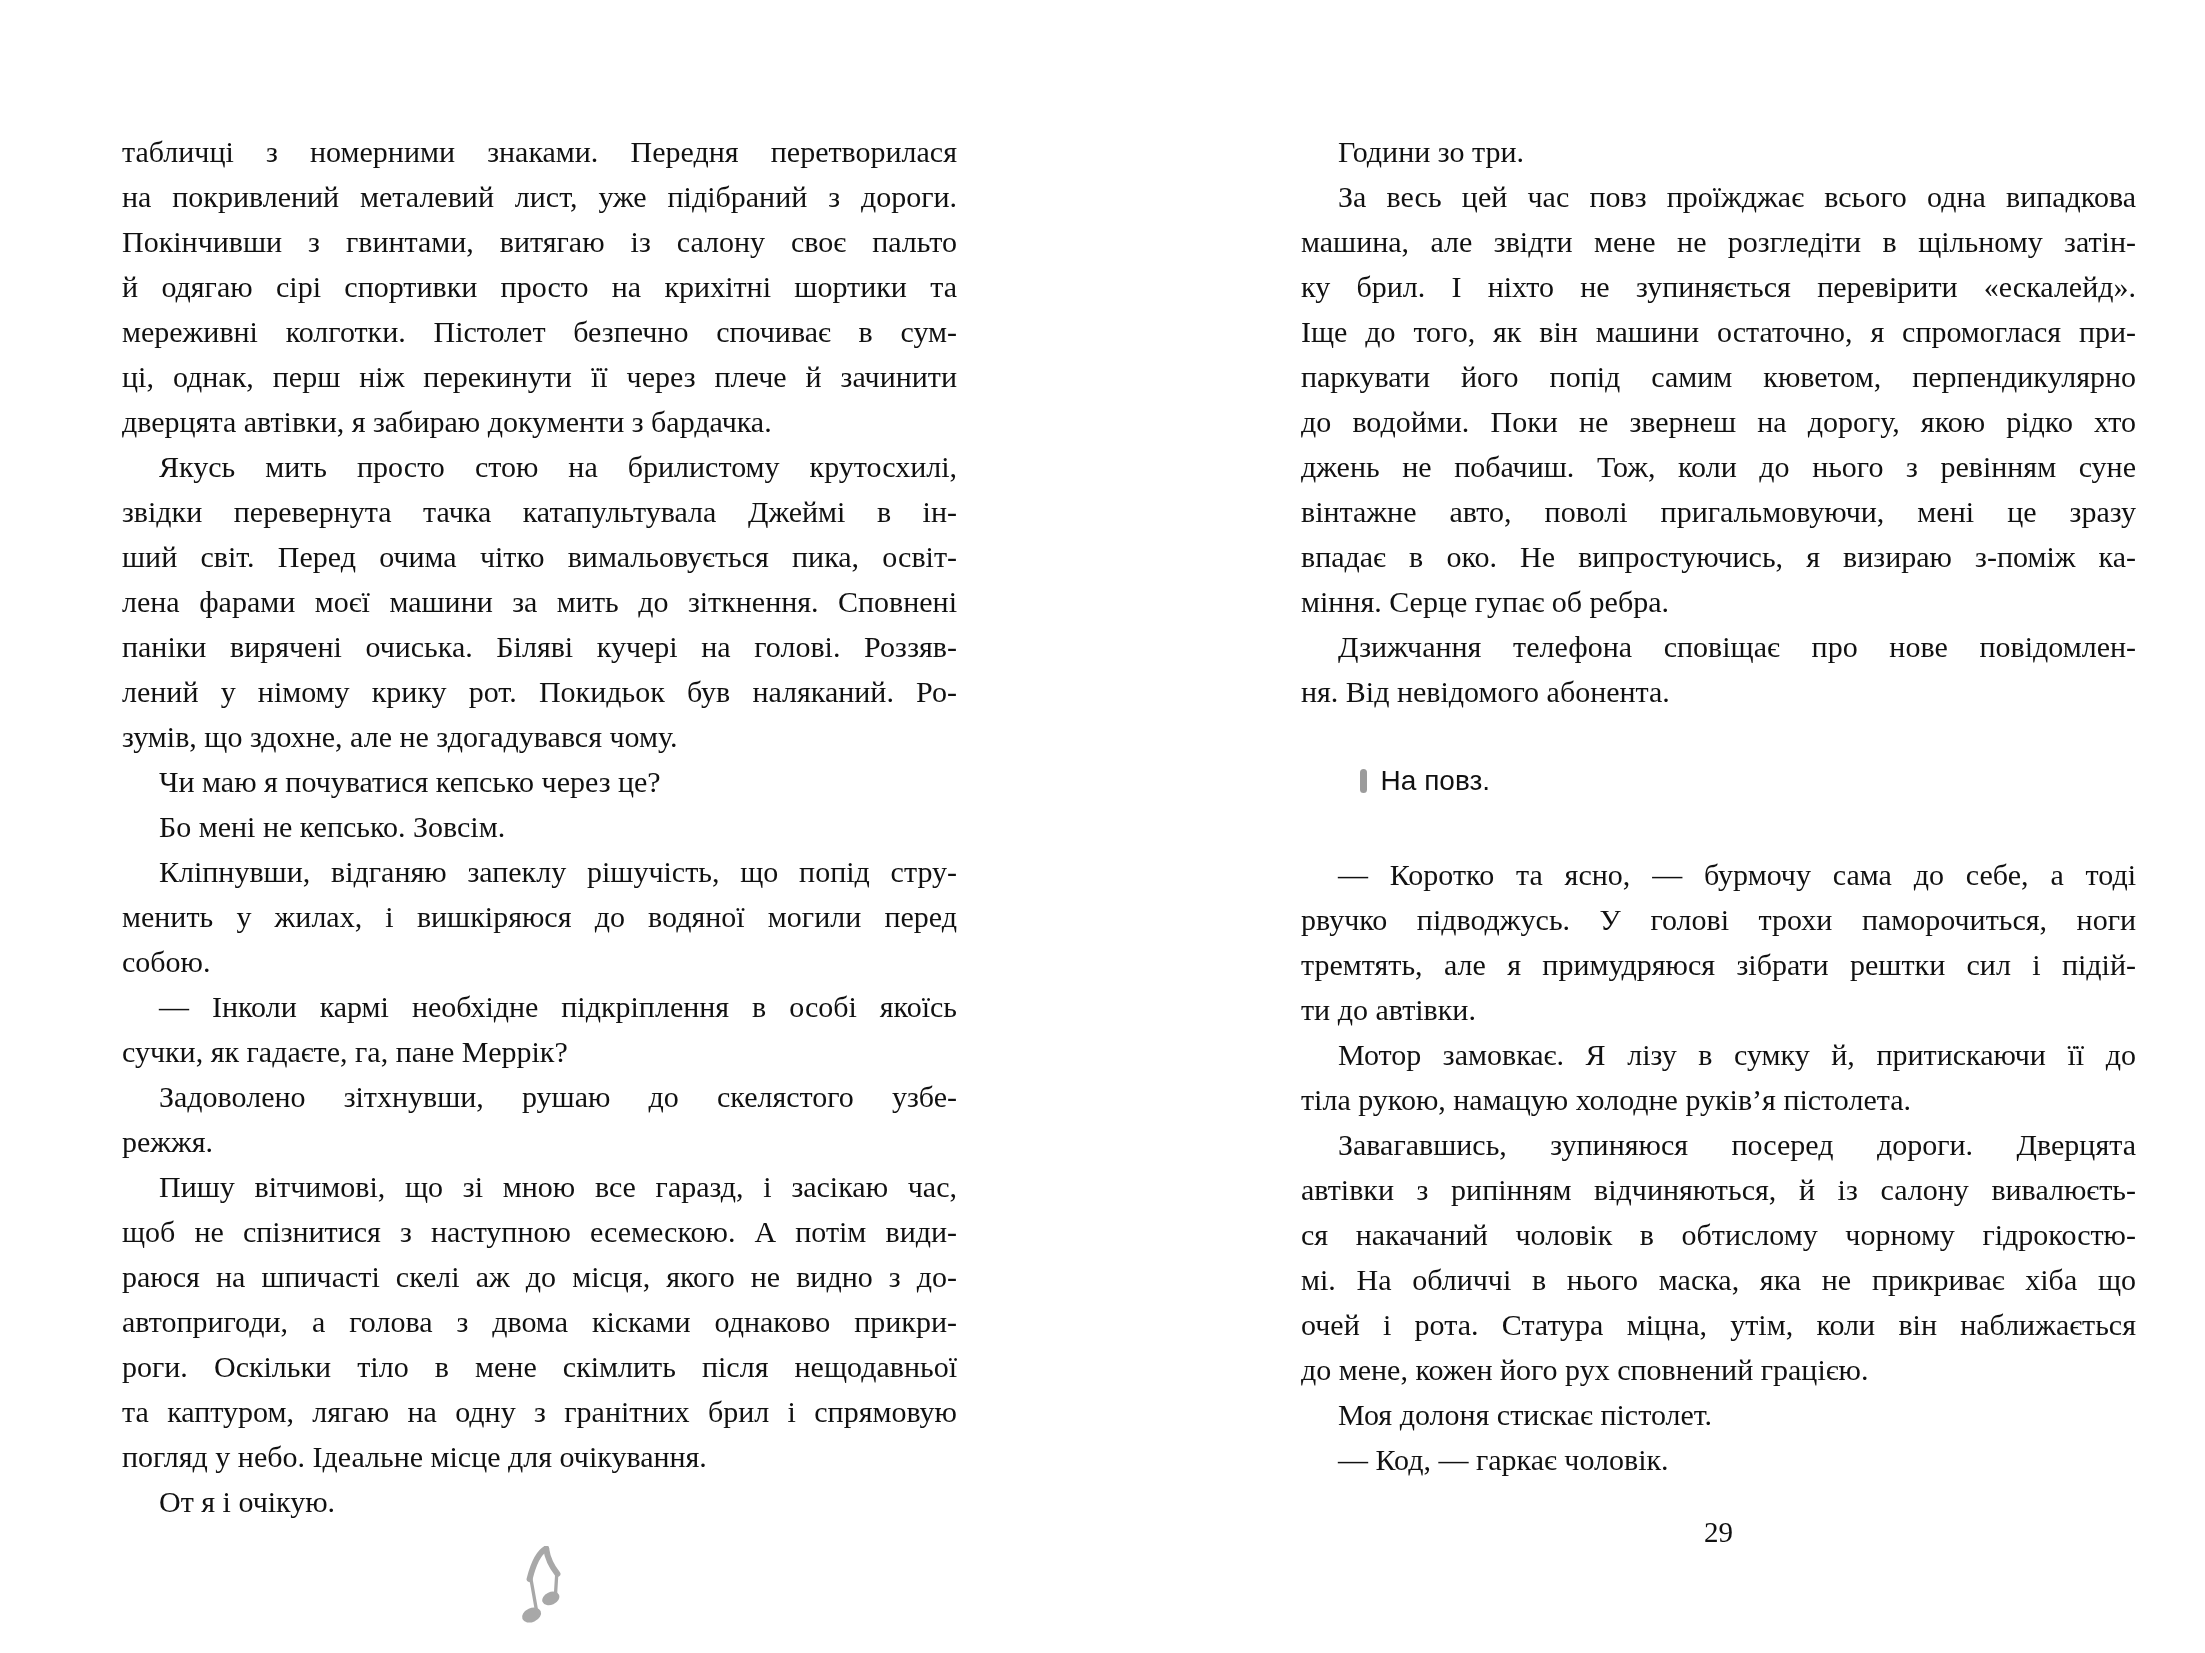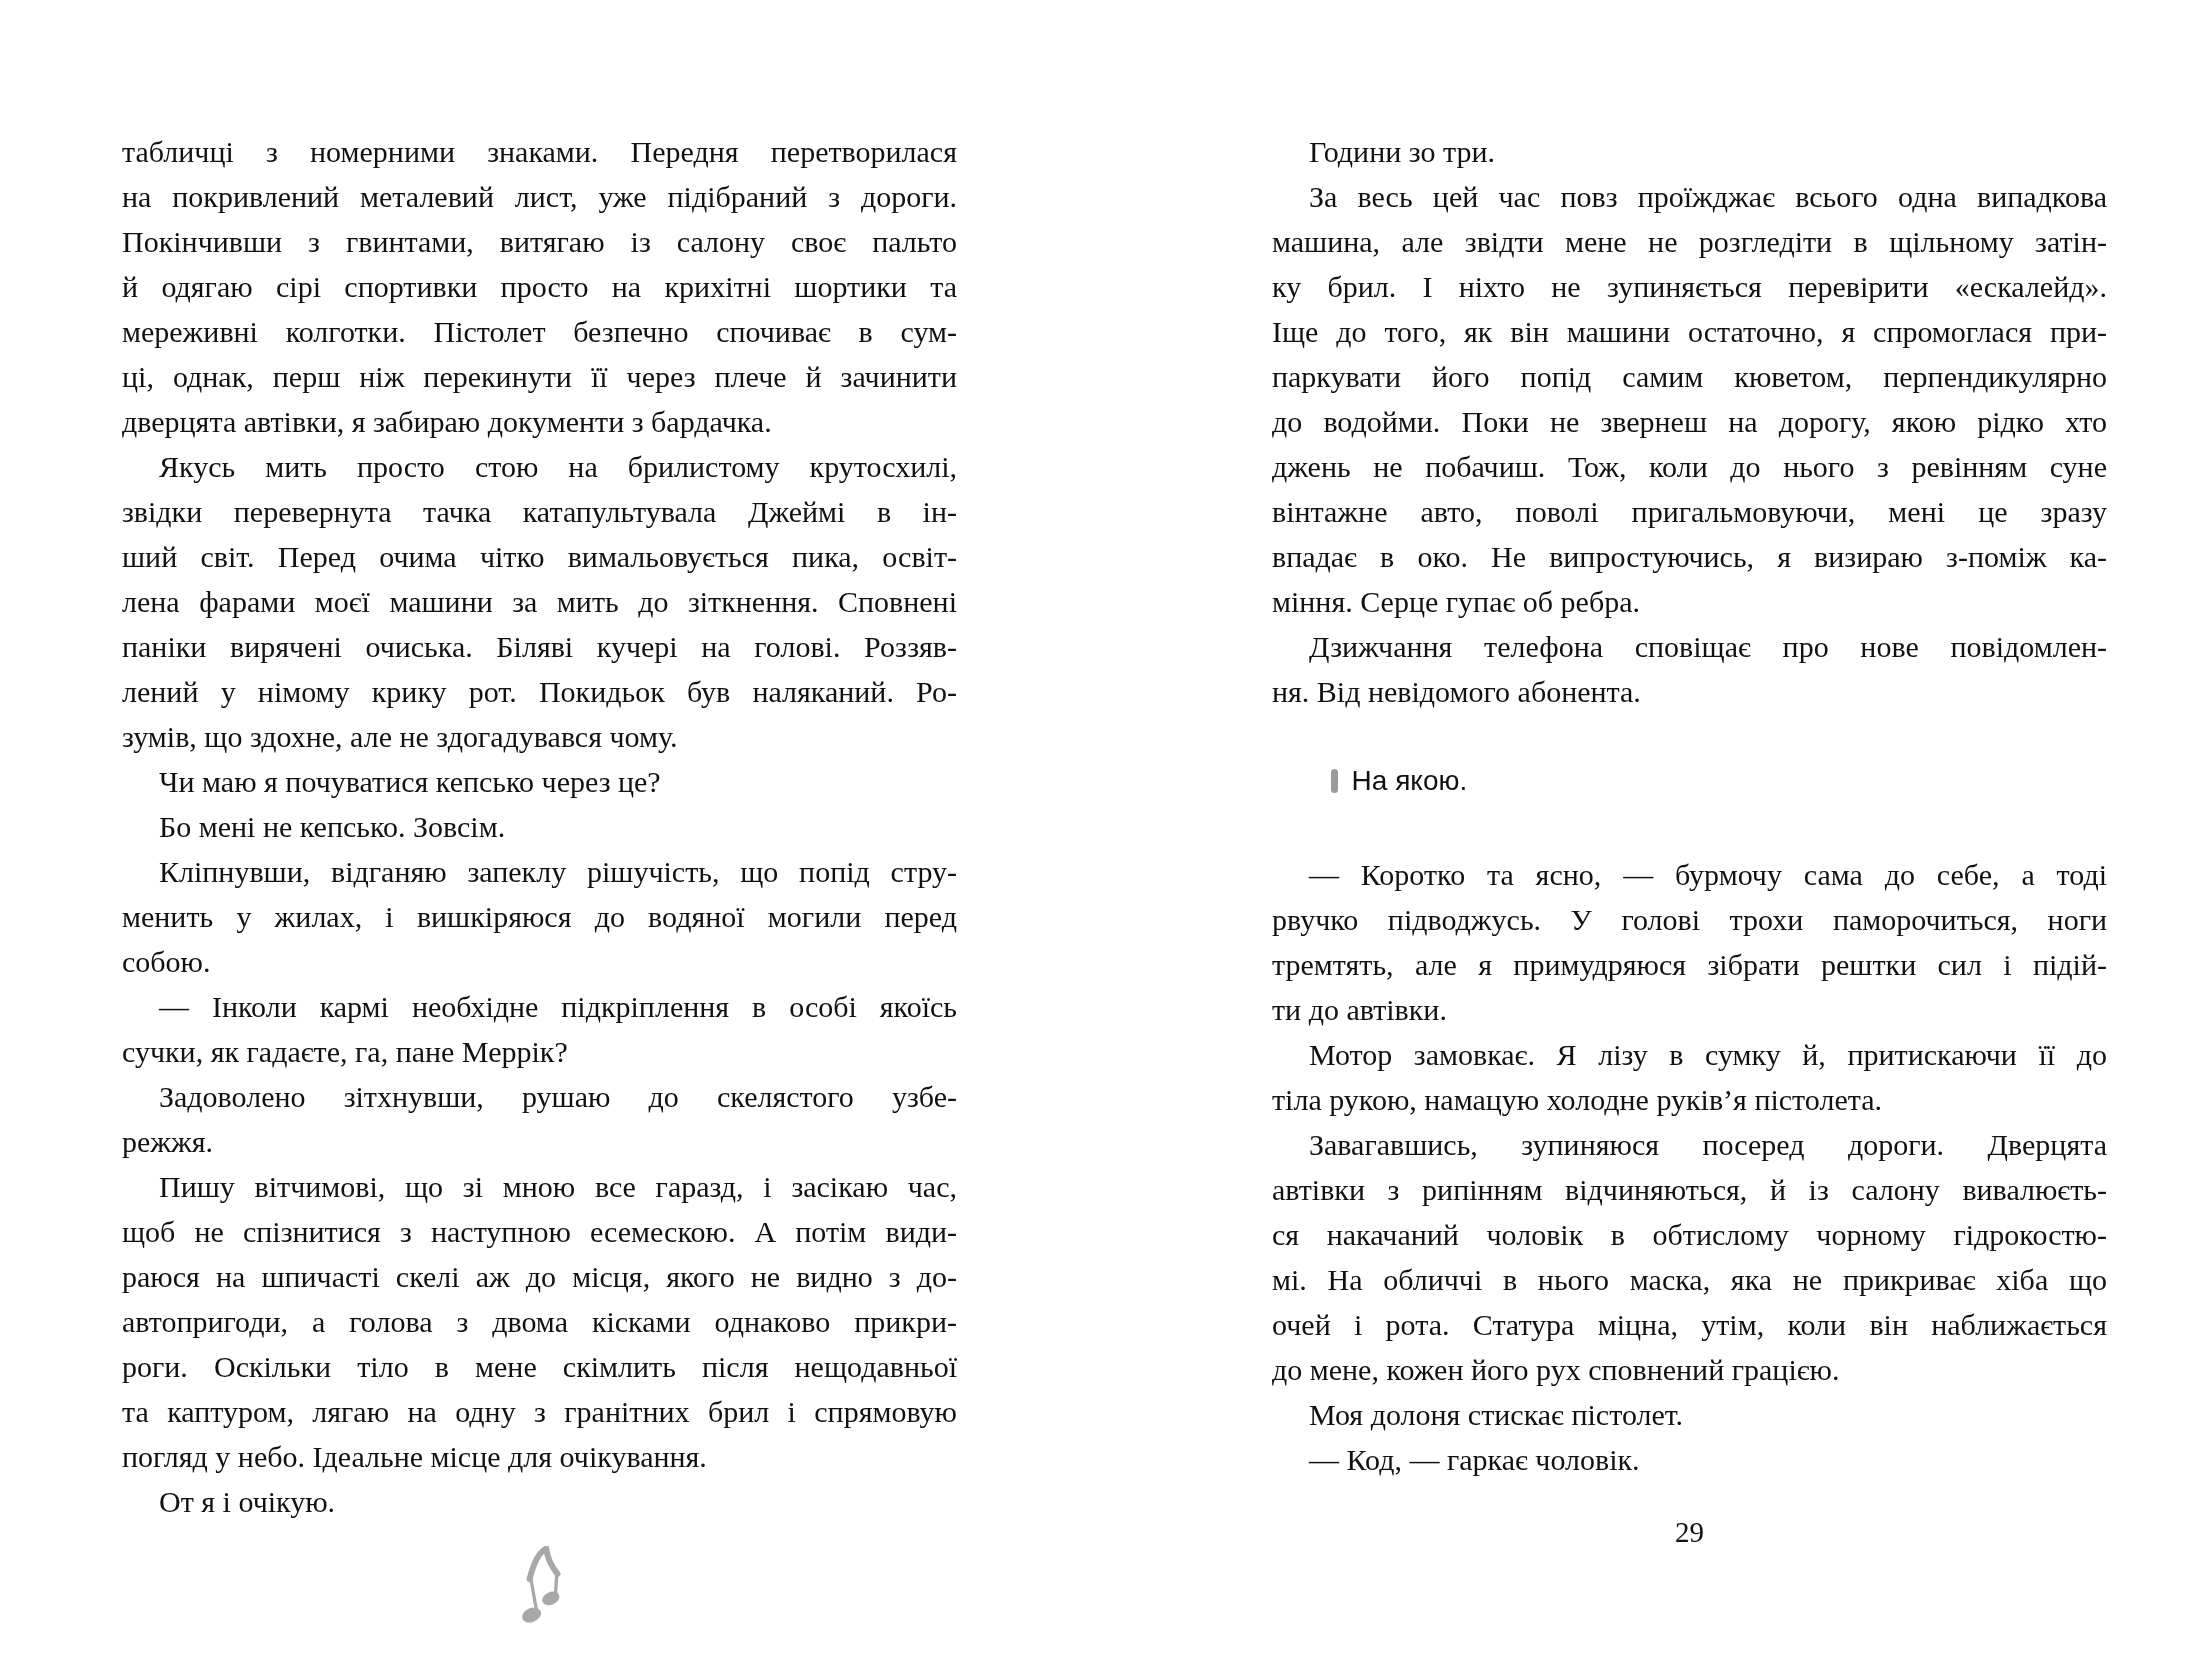--- a/index.html
+++ b/index.html
@@ -7,21 +7,21 @@
     width: 2205px; height: 1654px;
     background: var(--paper, #ffffff);
     font-family: "Liberation Serif", serif;
     color: var(--ink, #111111);
     position: relative;
     overflow: hidden;
   }
   .spread { position: absolute; inset: 0; }
   .col { position: absolute; top: 129px; width: 835px; }
   .col.left  { left: 122px; }
-  .col.right { left: 1272px; }
+  .col.right { left: 1301px; }
   .line {
     height: 45px; line-height: 45px;
     font-size: 30px;
     white-space: normal;
     text-align: left;
   }
   .line.j { text-align: justify; text-align-last: justify; text-justify: inter-word; }
   .line.ind { text-indent: 37px; }
   .sms {
     height: 45px; margin-top: 44px; margin-bottom: 49px;
@@ -109,21 +109,21 @@
         <div class="line j">до водойми. Поки не звернеш на дорогу, якою рідко хто</div>
         <div class="line j">джень не побачиш. Тож, коли до нього з ревінням суне</div>
         <div class="line j">вінтажне авто, поволі пригальмовуючи, мені це зразу</div>
         <div class="line j">впадає в око. Не випростуючись, я визираю з-поміж ка-</div>
         <div class="line">міння. Серце гупає об ребра.</div>
         <div class="line j ind">Дзижчання телефона сповіщає про нове повідомлен-</div>
         <div class="line">ня. Від невідомого абонента.</div>
       </div>
     <div class="sms">
       <span class="sms-bar"></span>
-      <span class="sms-text">На якою.</span>
+      <span class="sms-text">На повз.</span>
     </div>
     <div>
         <div class="line j ind">— Коротко та ясно, — бурмочу сама до себе, а тоді</div>
         <div class="line j">рвучко підводжусь. У голові трохи паморочиться, ноги</div>
         <div class="line j">тремтять, але я примудряюся зібрати рештки сил і підій-</div>
         <div class="line">ти до автівки.</div>
         <div class="line j ind">Мотор замовкає. Я лізу в сумку й, притискаючи її до</div>
         <div class="line">тіла рукою, намацую холодне руків’я пістолета.</div>
         <div class="line j ind">Завагавшись, зупиняюся посеред дороги. Дверцята</div>
         <div class="line j">автівки з рипінням відчиняються, й із салону вивалюєть-</div>

